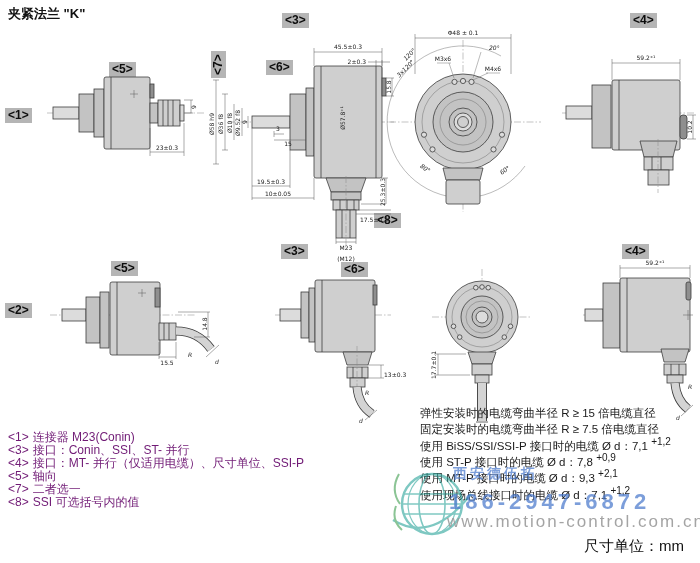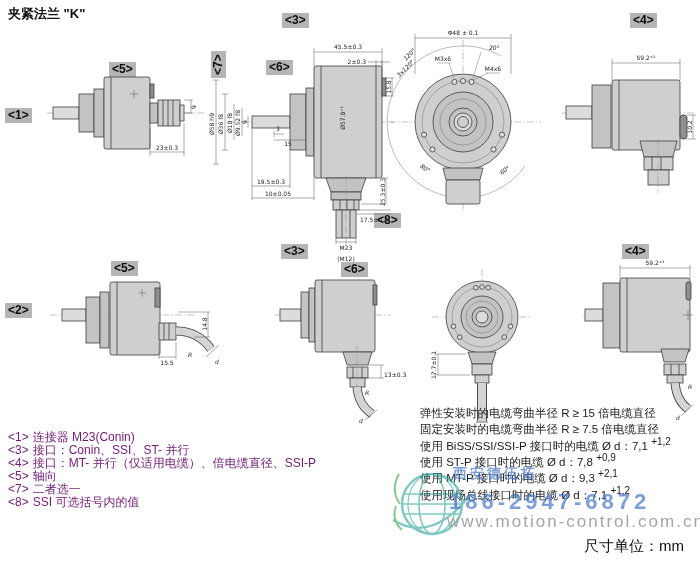--- a/index.html
+++ b/index.html
@@ -289,21 +289,21 @@
     <path class="dim" d="M37,27 v-13 M107,27 v-13 M37,17 h70"></path>
     <text x="72" y="14" text-anchor="middle">59.2⁺¹</text>
     <text x="105" y="138" class="it">R</text>
     <path class="dim" d="M98,165 L110,154"></path>
     <text x="93" y="169" class="it">d</text>
   </svg>
 
   <div class="legend">
     <div class="row"><span class="ltag">&lt;1&gt;</span><span>连接器 M23(Conin)</span></div>
     <div class="row"><span class="ltag">&lt;3&gt;</span><span>接口：Conin、SSI、ST- 并行</span></div>
-    <div class="row"><span class="ltag">&lt;4&gt;</span><span>接口：MT- 并行（仅适用电缆）、倍电缆直径、SSI-P</span></div>
+    <div class="row"><span class="ltag">&lt;4&gt;</span><span>接口：MT- 并行（仅适用电缆）、尺寸单位、SSI-P</span></div>
     <div class="row"><span class="ltag">&lt;5&gt;</span><span>轴向</span></div>
     <div class="row"><span class="ltag">&lt;7&gt;</span><span>二者选一</span></div>
     <div class="row"><span class="ltag">&lt;8&gt;</span><span>SSI 可选括号内的值</span></div>
   </div>
 
   <div class="notes">
     <div class="row"><span>弹性安装时的电缆弯曲半径 R ≥ 15 倍电缆直径</span><sup></sup></div>
     <div class="row"><span>固定安装时的电缆弯曲半径 R ≥ 7.5 倍电缆直径</span><sup></sup></div>
     <div class="row"><span>使用 BiSS/SSI/SSI-P 接口时的电缆 Ø d：7,1</span> <sup>+1,2</sup></div>
     <div class="row"><span>使用 ST-P 接口时的电缆 Ø d：7,8</span> <sup>+0,9</sup></div>

